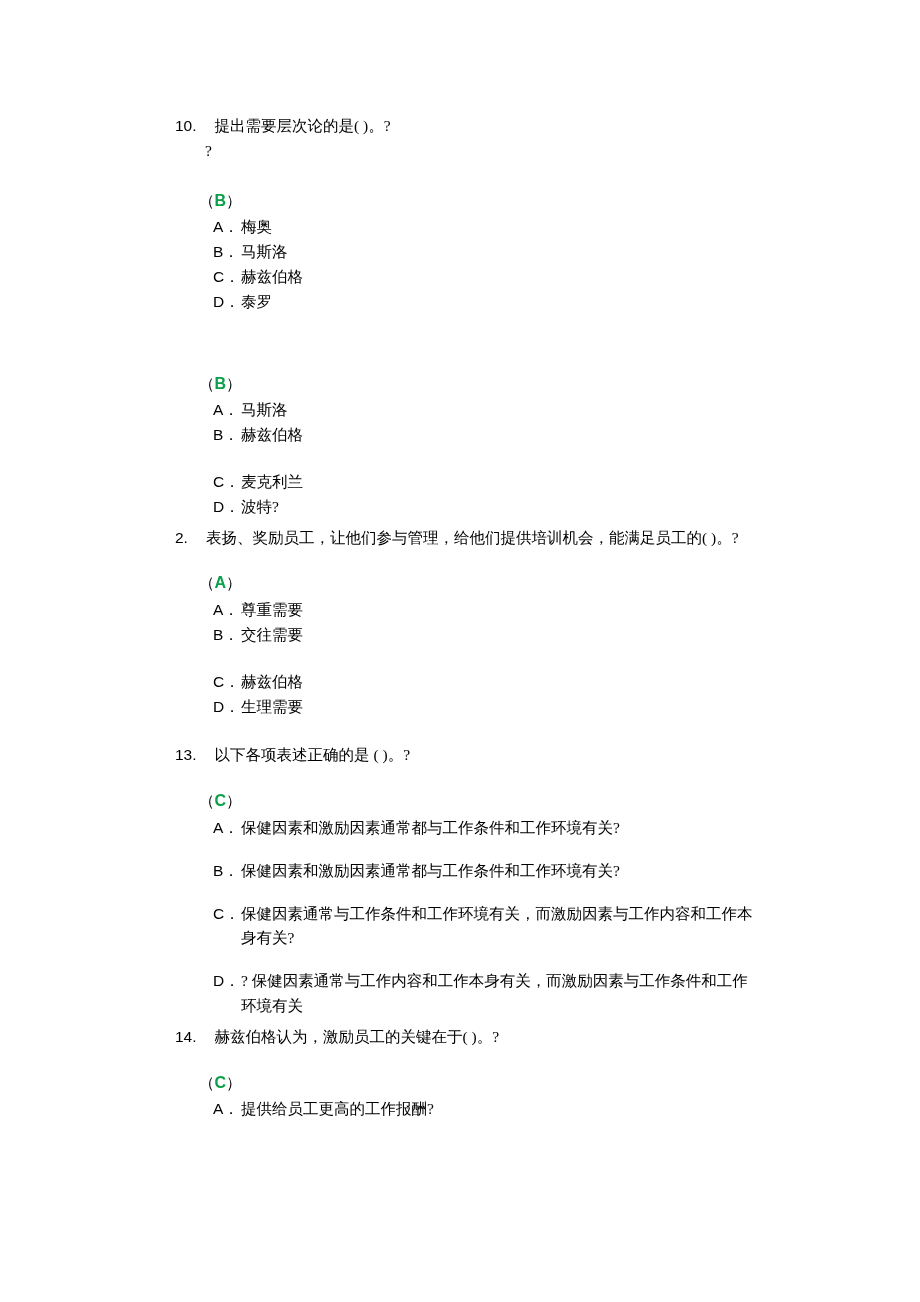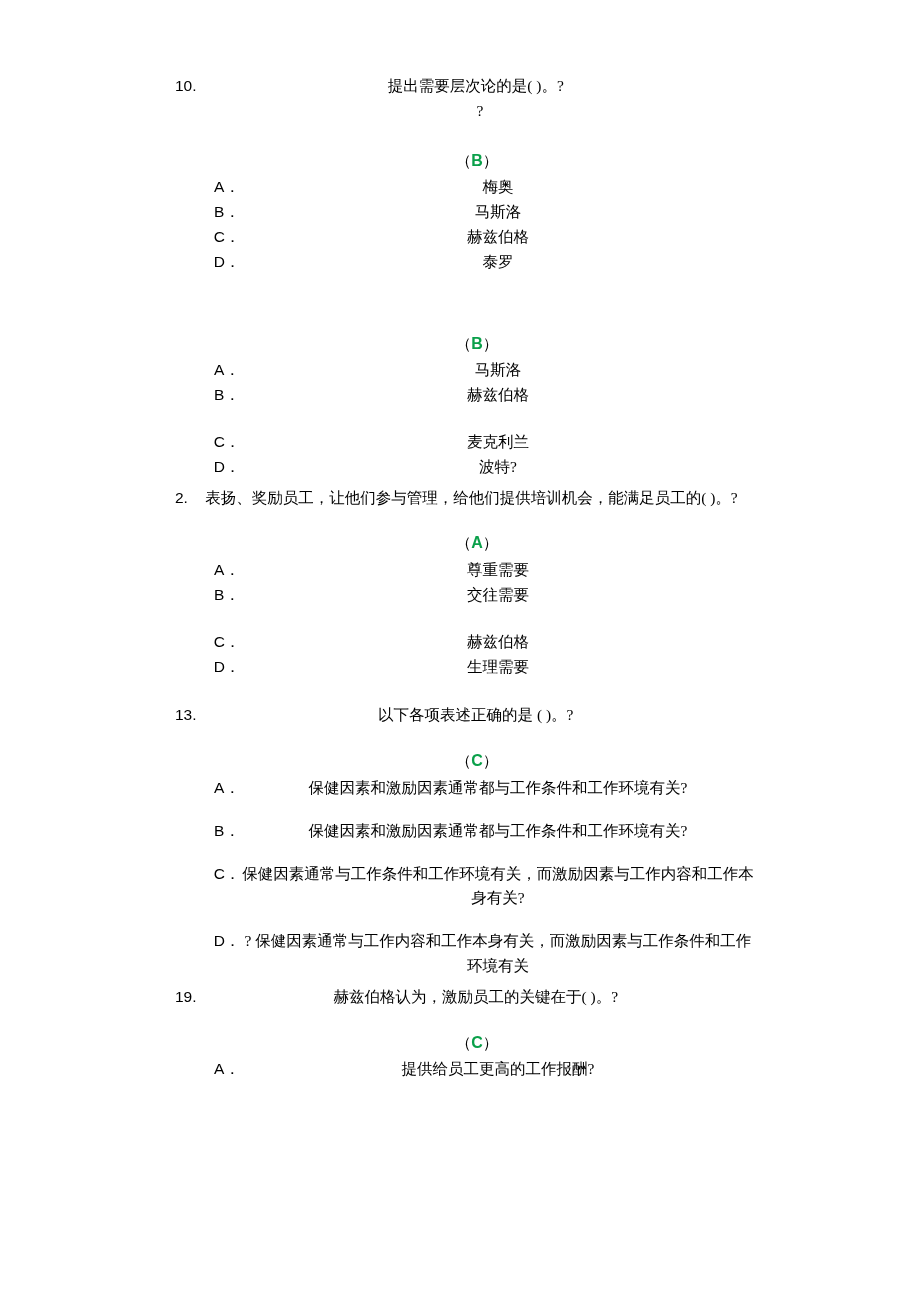--- a/index.html
+++ b/index.html
@@ -3,40 +3,40 @@
   <meta charset="utf-8">
   <style>
     body {
       margin: 0;
       padding: 0;
       background: #ffffff;
       font-family: "SimSun", "宋体", serif;
       width: 920px;
     }
     .page {
-      padding: 74px 165px 100px 175px;
+      padding: 114px 165px 100px 175px;
       font-size: 15.5px;
       line-height: 1.6;
       color: #000;
-      text-align: center;
     }
     .question {
       margin-bottom: 6px;
     }
     .q-head {
       display: flex;
       align-items: flex-start;
     }
     .q-num {
       font-family: Arial, sans-serif;
       font-size: 15.5px;
       white-space: nowrap;
     }
     .q-text {
       flex: 1;
+      margin-left: 18px;
     }
     .q-sub {
       margin-left: 30px;
     }
     .answer {
       margin-left: 24px;
       margin-top: 2px;
       margin-bottom: 2px;
     }
     .answer-paren {
@@ -184,21 +184,21 @@
     </div>
     <div class="spacer-small"></div>
     <div class="option">
       <span class="option-letter">D．</span>
       <span class="option-text">? 保健因素通常与工作内容和工作本身有关，而激励因素与工作条件和工作环境有关</span>
     </div>
   </div>
 
   <div class="question">
     <div class="q-head">
-      <span class="q-num">19.</span>
+      <span class="q-num">14.</span>
       <span class="q-text">赫兹伯格认为，激励员工的关键在于(  )。?</span>
     </div>
     <div class="spacer-small"></div>
     <div class="answer">
       <span class="answer-paren">（</span><span class="answer-letter">C</span><span class="answer-paren">）</span>
     </div>
     <div class="option">
       <span class="option-letter">A．</span>
       <span class="option-text"> 提供给员工更高的工作报酬?</span>
     </div>

